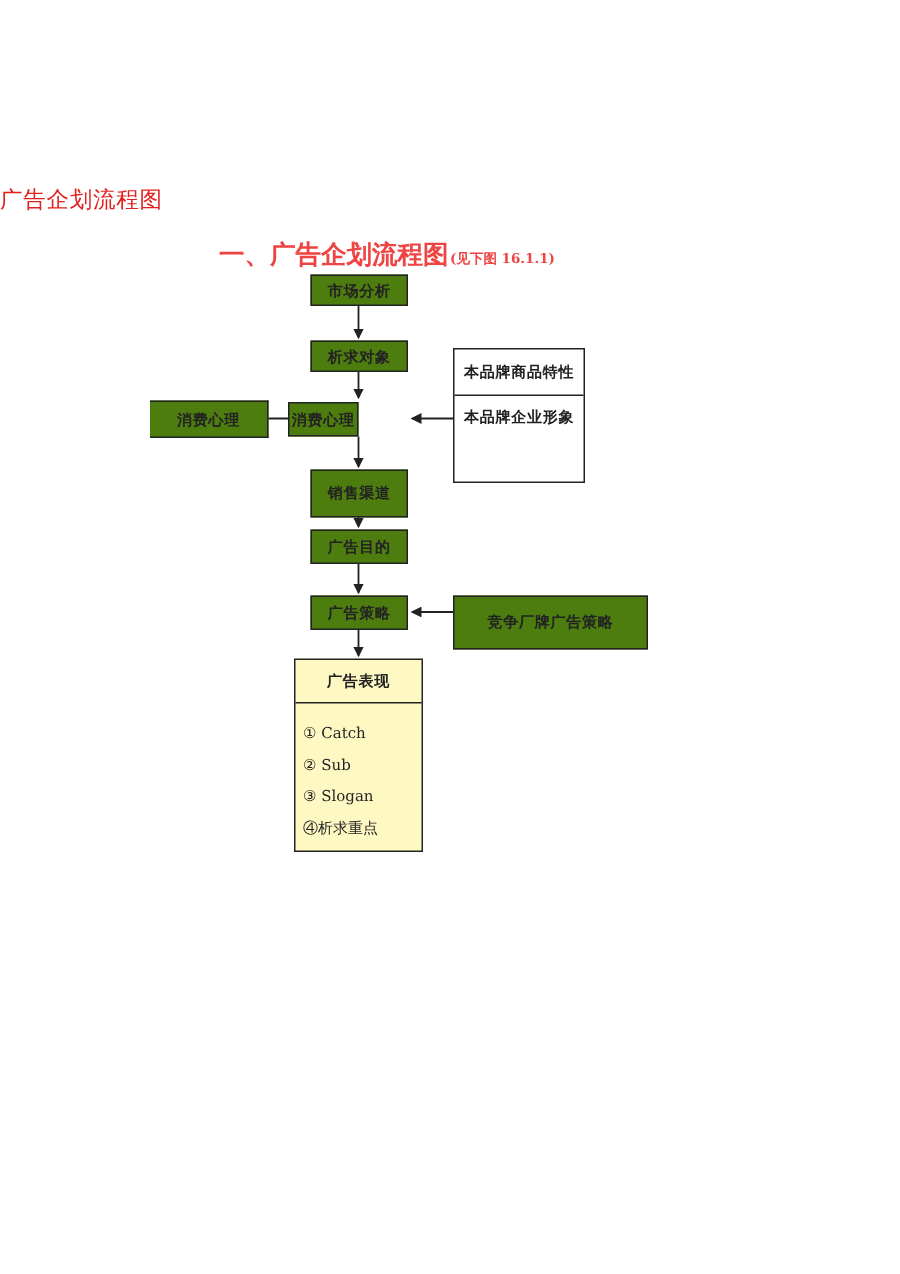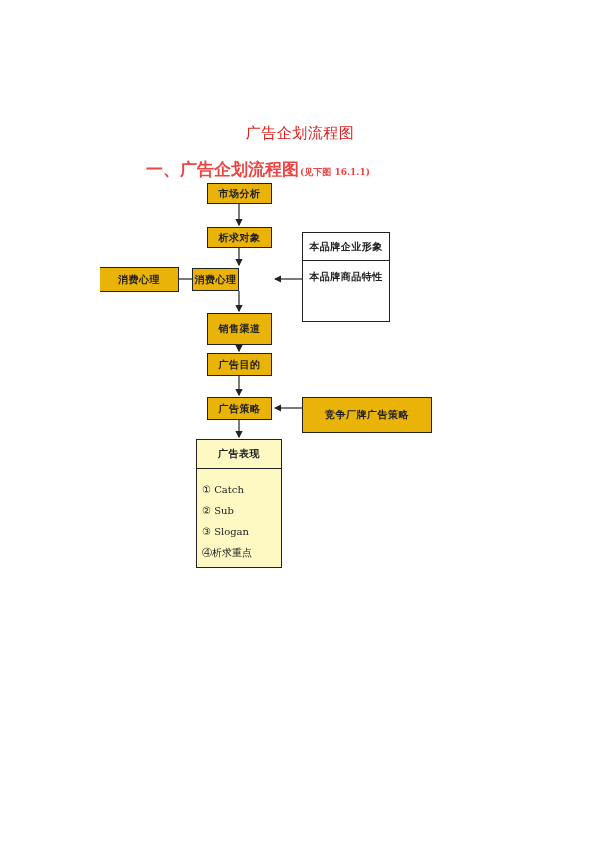--- a/index.html
+++ b/index.html
@@ -1,23 +1,23 @@
 <!DOCTYPE html>
 <html><head>
   <meta charset="utf-8">
   <style>
     html, body { margin:0; padding:0; }
     body { width:600px; height:849px; background:#ffffff; position:relative; overflow:hidden;
       font-family:"DejaVu Sans", sans-serif; color:#111; }
     .abs { position:absolute; }
-    .title { left:0; width:600px; top:124px; text-align:center; font-size:15px; color:#e0201e;
+    .title { left:0; width:600px; top:124px; text-align:left; font-size:15px; color:#e0201e;
       font-family:"DejaVu Serif", serif; letter-spacing:0.5px; }
     .heading { left:146px; top:158px; font-size:17px; font-weight:bold; font-family:"DejaVu Serif", serif; color:#ef4444; white-space:nowrap; }
     .heading .sub { font-size:9px; font-weight:bold; margin-left:1px; }
-    .box { position:absolute; border:1.3px solid #222; background:#eab308; box-sizing:border-box;
+    .box { position:absolute; border:1.3px solid #222; background:#4d7c0f; box-sizing:border-box;
       display:flex; align-items:center; justify-content:center; font-size:10px; font-weight:bold; color:#222; letter-spacing:0.5px; white-space:nowrap; }
     .open-left { border-left:none; }
     .group { position:absolute; border:1.3px solid #222; box-sizing:border-box; background:#fff; }
     .group .cell { display:flex; align-items:center; justify-content:center; font-size:10px; font-weight:bold; color:#222; letter-spacing:0.5px; border-bottom:1.3px solid #222; box-sizing:border-box; }
     .group .cell:last-child { border-bottom:none; }
     .detail { position:absolute; border:1.3px solid #222; box-sizing:border-box; background:#fef9c3; }
     .detail .dh { height:28px; border-bottom:1.3px solid #222; display:flex; align-items:center; justify-content:center; font-size:10px; font-weight:bold; letter-spacing:0.5px; color:#222; }
     .detail .di { font-size:10px; font-family:"DejaVu Serif", serif; padding-left:5px; height:21px; line-height:21px; color:#222; }
     .detail .list { padding-top:10px; }
     svg.lines { position:absolute; left:0; top:0; }
@@ -53,22 +53,22 @@
 <div class="box" style="left:207px;top:183px;width:65px;height:21px;">市场分析</div>
 <div class="box" style="left:207px;top:227px;width:65px;height:21px;">析求对象</div>
 <div class="box" style="left:192px;top:268px;width:47px;height:23px;">消费心理</div>
 <div class="box" style="left:207px;top:313px;width:65px;height:32px;">销售渠道</div>
 <div class="box" style="left:207px;top:353px;width:65px;height:23px;">广告目的</div>
 <div class="box" style="left:207px;top:397px;width:65px;height:23px;">广告策略</div>
 
 <div class="box open-left" style="left:100px;top:267px;width:79px;height:25px;">消费心理</div>
 
 <div class="group" style="left:302px;top:232px;width:88px;height:90px;">
+  <div class="cell" style="height:31px;">本品牌商品特性</div>
   <div class="cell" style="height:28px;">本品牌企业形象</div>
-  <div class="cell" style="height:31px;">本品牌商品特性</div>
 </div>
 
 <div class="box" style="left:302px;top:397px;width:130px;height:36px;">竞争厂牌广告策略</div>
 
 <div class="detail" style="left:196px;top:439px;width:86px;height:129px;">
   <div class="dh">广告表现</div>
   <div class="list">
     <div class="di">① Catch</div>
     <div class="di">② Sub</div>
     <div class="di">③ Slogan</div>

